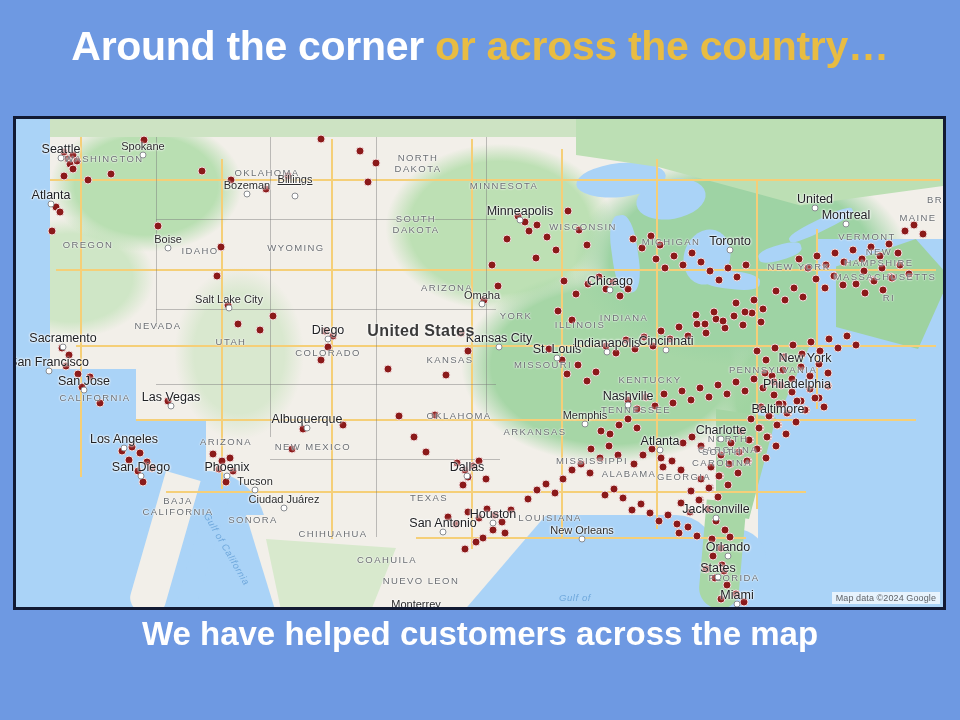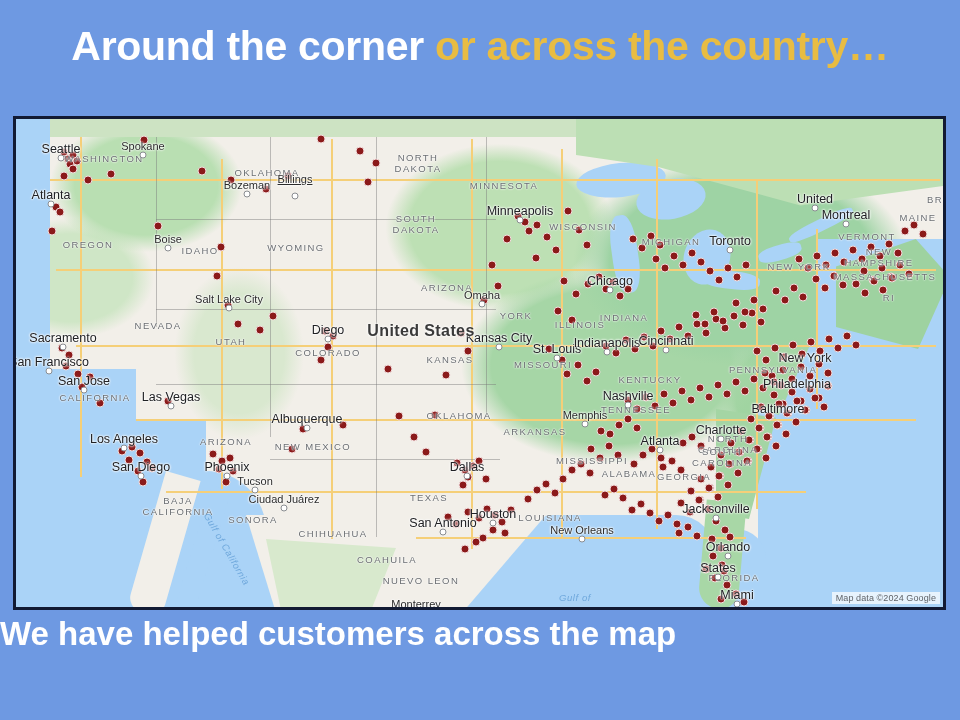--- a/index.html
+++ b/index.html
@@ -159,21 +159,21 @@
     padding: 1px 4px;
     letter-spacing: 0.1px;
     white-space: nowrap;
   }
 
   
   .caption {
     position: absolute;
     left: 0;
     width: 960px;
-    text-align: left;
+    text-align: center;
     white-space: nowrap;
     font-weight: bold;
     line-height: 1.12;
   }
   .caption-1 {
     top: 616px;
     font-size: 33px;
     color: #ffffff;
   }
   .caption-2 {

